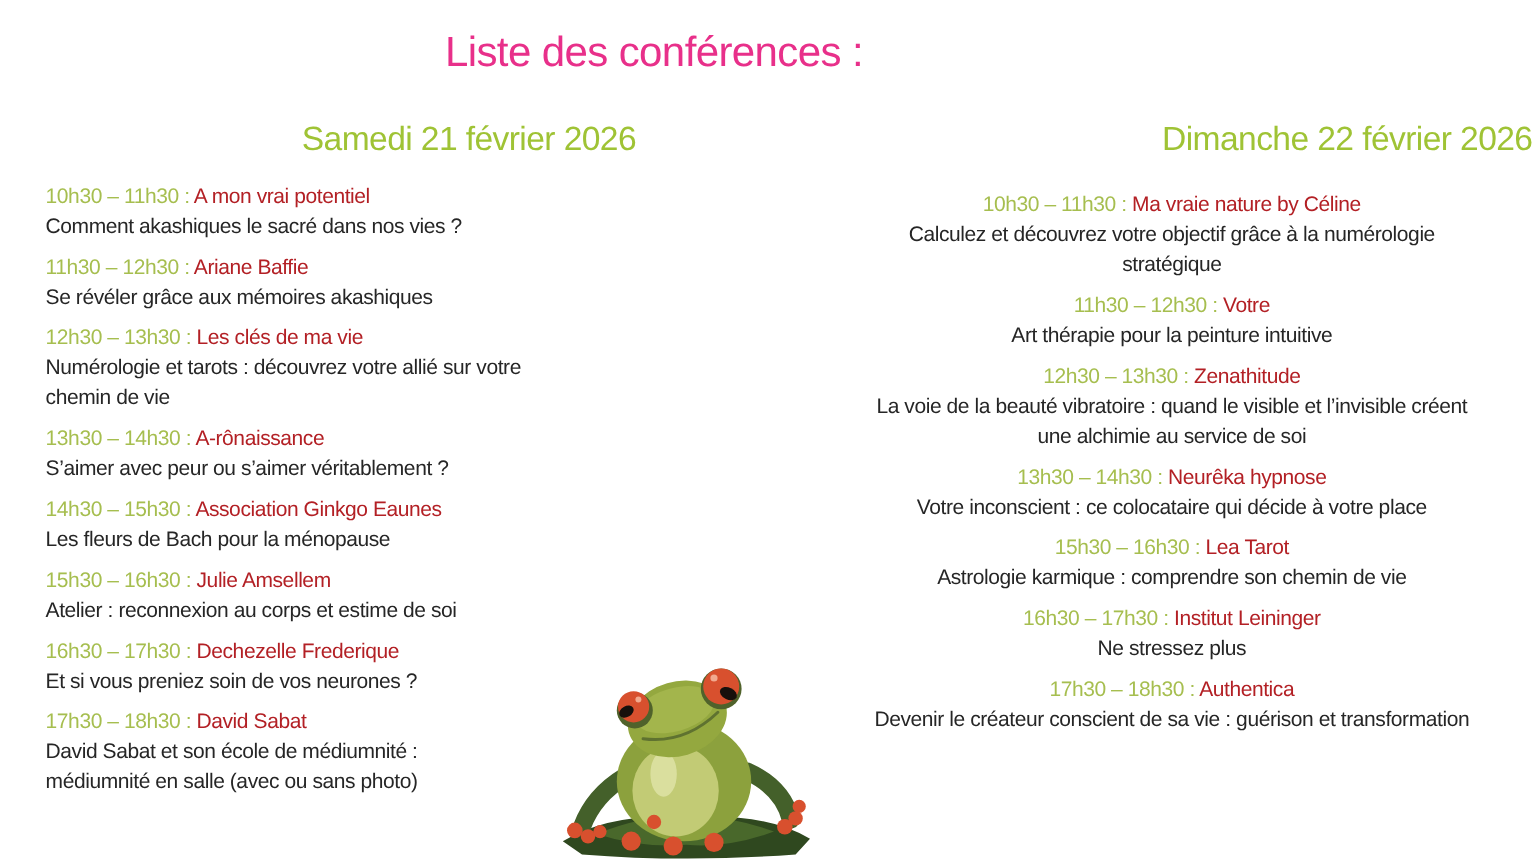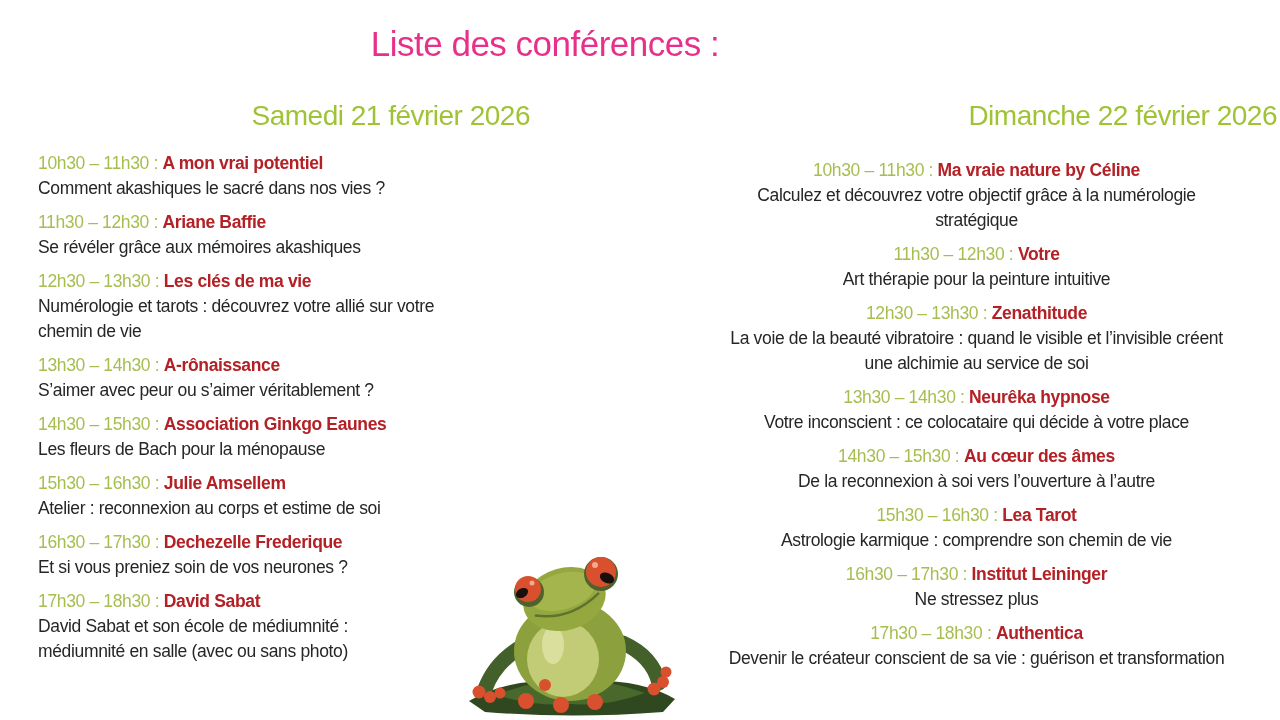--- a/index.html
+++ b/index.html
@@ -43,21 +43,21 @@
   .day-col.right .sessions{padding-top:7px;padding-left:11px;text-align:center;}
   .session{
     margin-bottom:9px;
     font-size:17.5px;
     line-height:25px;
     letter-spacing:-0.35px;
     color:var(--c-text);
   }
   .session-time{color:var(--c-time);}
   .session-sep{color:var(--c-time);}
-  .session-name{color:var(--c-name);font-weight:bold;}
+  .session-name{color:var(--c-name);font-weight:normal;}
   .session-desc{white-space:pre-line;color:var(--c-text);}
   .frog{
     position:absolute;
     left:449px;top:551px;
     width:246px;height:167px;
   }
 </style>
 </head>
 <body>
 
@@ -130,24 +130,20 @@
     <span class="session-time">12h30 – 13h30</span><span class="session-sep"> : </span><span class="session-name">Zenathitude</span>
     <div class="session-desc">La voie de la beauté vibratoire : quand le visible et l’invisible créent
 une alchimie au service de soi</div>
   </div>
 
   <div class="session">
     <span class="session-time">13h30 – 14h30</span><span class="session-sep"> : </span><span class="session-name">Neurêka hypnose</span>
     <div class="session-desc">Votre inconscient : ce colocataire qui décide à votre place</div>
   </div>
 
-  <div class="session">
-    <span class="session-time">14h30 – 15h30</span><span class="session-sep"> : </span><span class="session-name">Au cœur des âmes</span>
-    <div class="session-desc">De la reconnexion à soi vers l’ouverture à l’autre</div>
-  </div>
 
   <div class="session">
     <span class="session-time">15h30 – 16h30</span><span class="session-sep"> : </span><span class="session-name">Lea Tarot</span>
     <div class="session-desc">Astrologie karmique : comprendre son chemin de vie</div>
   </div>
 
   <div class="session">
     <span class="session-time">16h30 – 17h30</span><span class="session-sep"> : </span><span class="session-name">Institut Leininger</span>
     <div class="session-desc">Ne stressez plus</div>
   </div>

